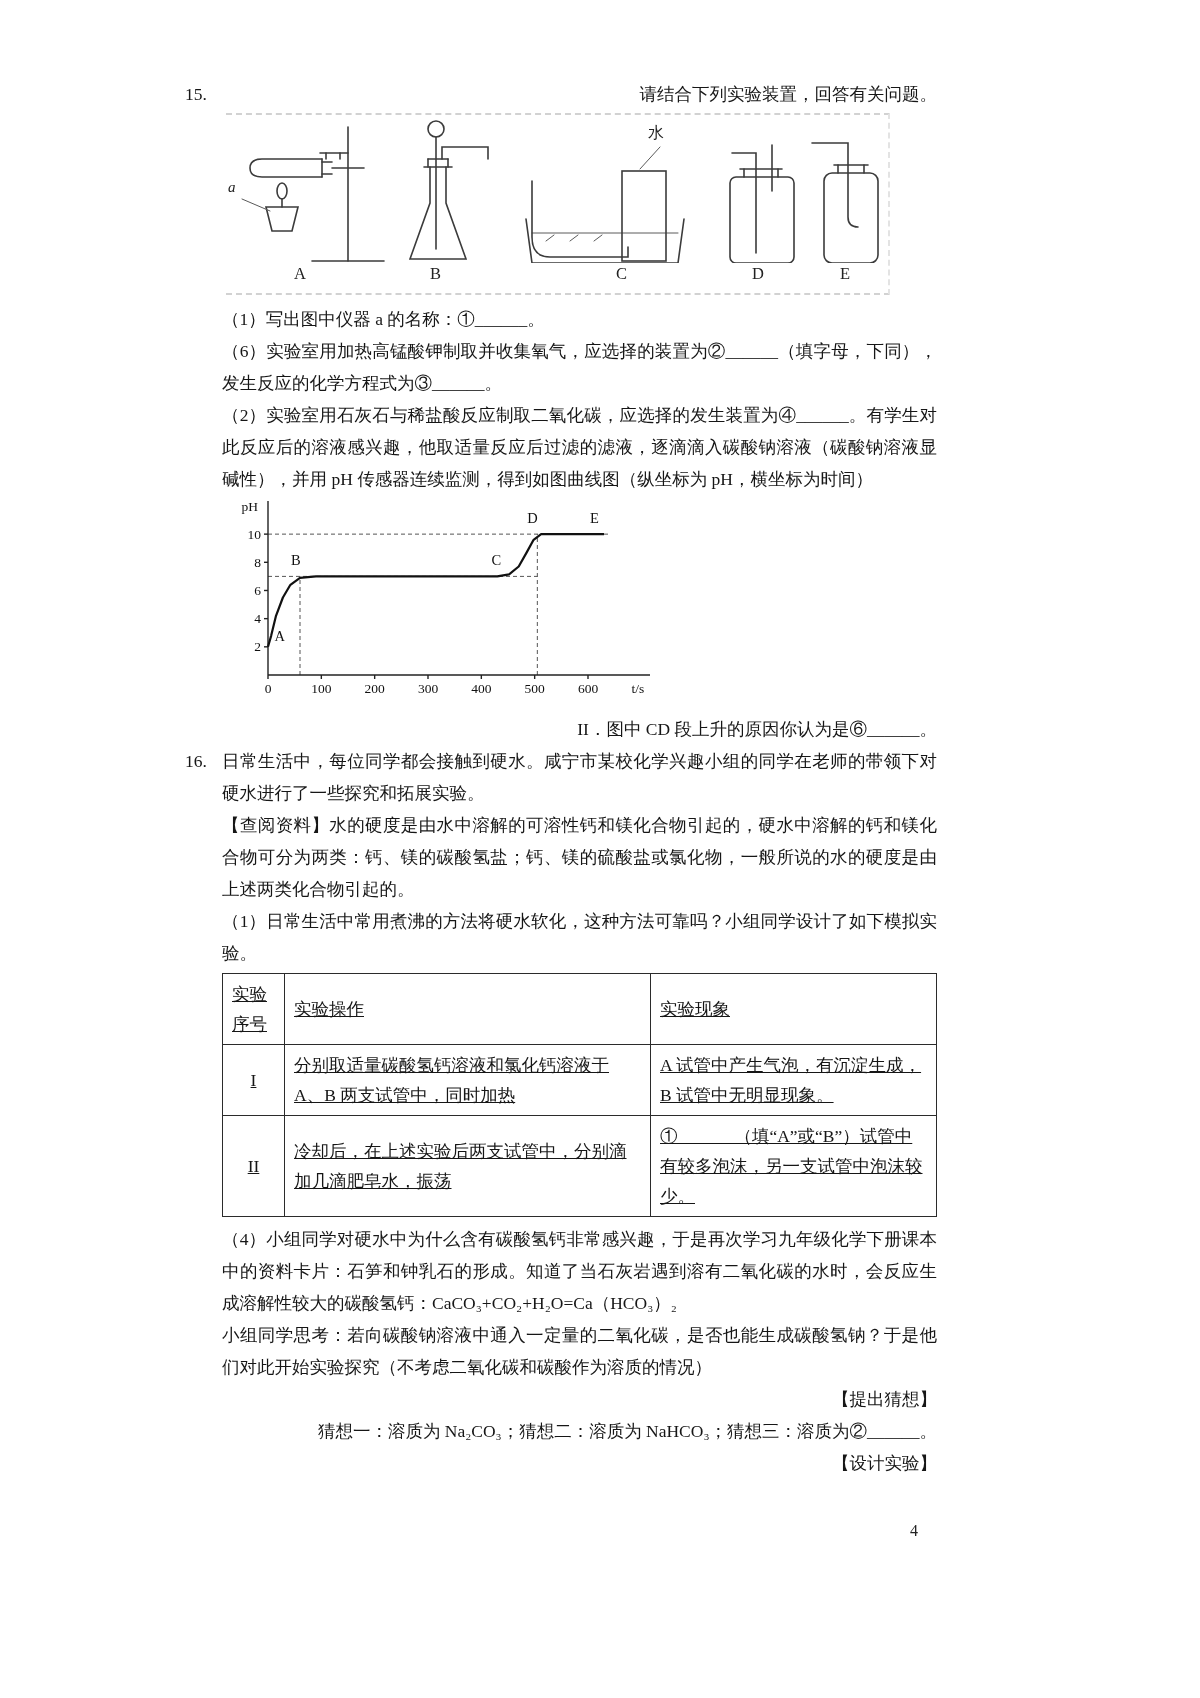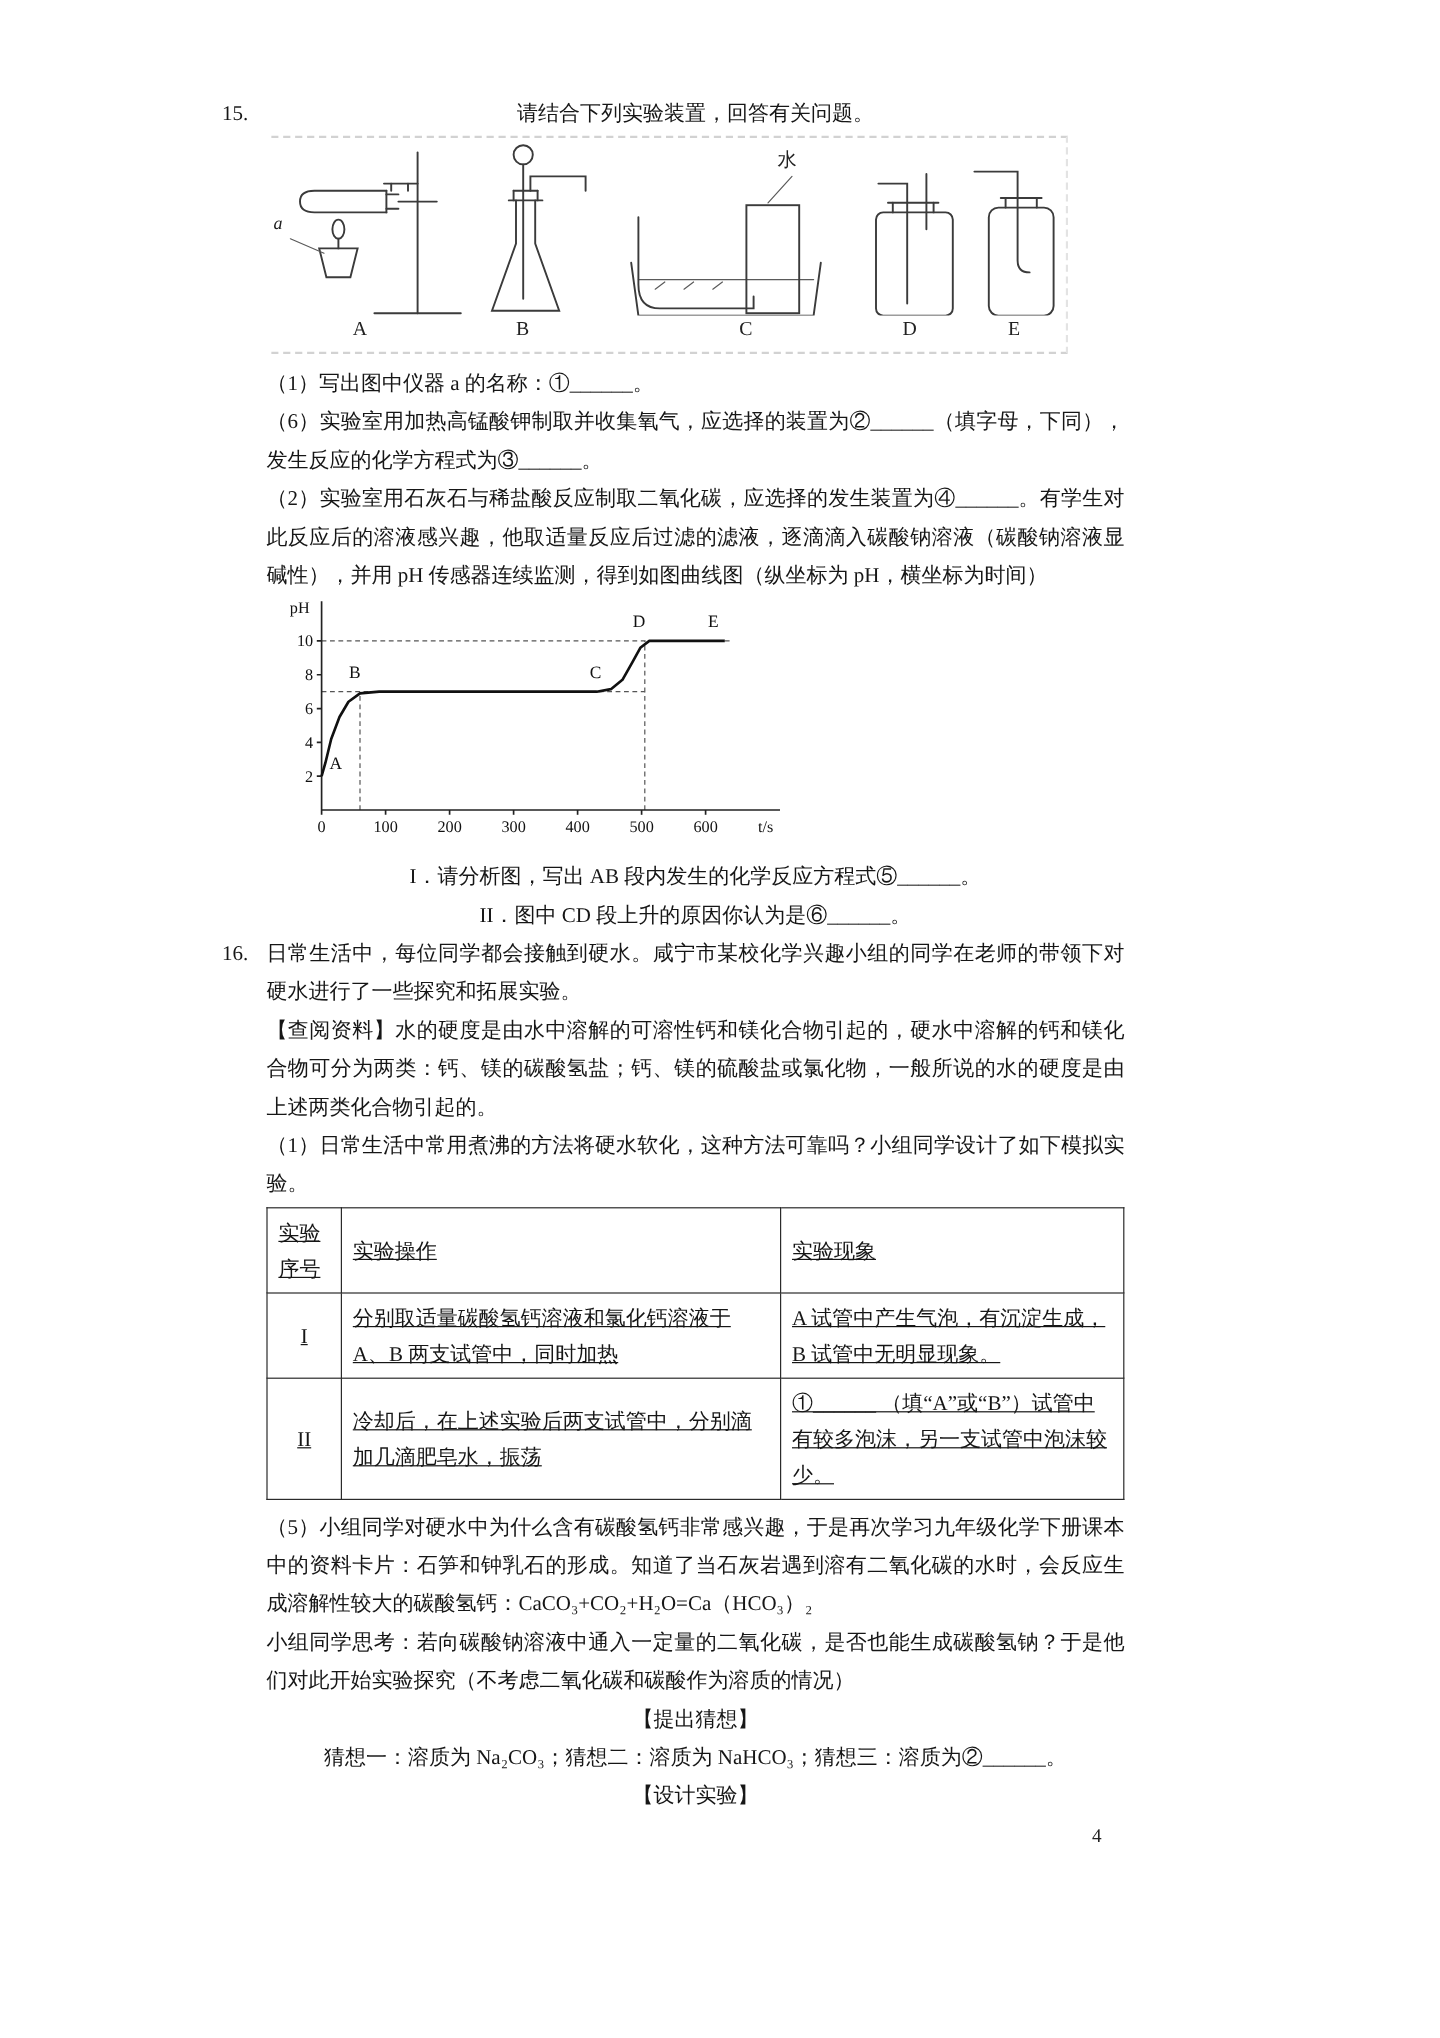--- a/index.html
+++ b/index.html
@@ -3,21 +3,21 @@
 <meta charset="utf-8">
 <style>
   html,body{margin:0;padding:0;background:#ffffff;}
   .page{position:relative;width:1200px;height:1698px;background:#fff;overflow:hidden;
         font-family:"Liberation Serif","DejaVu Serif",serif;color:#161616;}
   .content{position:absolute;left:185px;top:78px;width:752px;}
   .question{display:flex;align-items:flex-start;}
   .qnum{width:37px;flex:0 0 37px;font-size:17.5px;line-height:32px;}
   .qbody{flex:1;width:713px;}
   p{margin:0;font-size:17.5px;line-height:32px;text-align:justify;}
-  p.single{text-align:center;}
+  p.single{text-align:right;}
 
   
   .figure{position:relative;width:662px;height:178px;margin:3px 0 8px 4px;
           border-top:2px dashed #d2d2d2;border-bottom:2px dashed #d2d2d2;border-right:2px dashed #e3e3e3;}
   .figure svg{display:block;}
   .flabel{position:absolute;top:149px;font-size:16.5px;color:#222;}
   .waterlabel{position:absolute;left:422px;top:8px;font-size:16px;color:#222;}
   .alabel{position:absolute;left:2px;top:64px;font-size:15px;font-style:italic;color:#222;}
   .app{stroke:#3b3b3b;fill:none;stroke-width:1.6;stroke-linecap:round;}
   .appthin{stroke:#5a5a5a;fill:none;stroke-width:1;}
@@ -159,21 +159,20 @@
               <text x="412" y="196" text-anchor="middle" class="tick">t/s</text>
               <polyline points="42.0,149.8 45.2,138.6 50.0,118.8 56.9,100.5 64.4,87.8 74.0,80.8 90.0,79.4 271.3,79.4 283.1,77.3 292.7,69.5 300.7,55.4 307.6,42.8 315.1,37.1 378.0,37.1" class="curve"></polyline>
               <text x="53.733333333333334" y="144.19130434782608" text-anchor="middle" class="pt">A</text>
               <text x="69.73333333333333" y="68.12173913043479" text-anchor="middle" class="pt">B</text>
               <text x="270.26666666666665" y="68.12173913043479" text-anchor="middle" class="pt">C</text>
               <text x="306.5333333333333" y="25.8608695652174" text-anchor="middle" class="pt">D</text>
               <text x="368.4" y="25.8608695652174" text-anchor="middle" class="pt">E</text>
             </svg>
         </div>
 
-        <p class="single">I．请分析图，写出 AB 段内发生的化学反应方程式⑤______。</p>
         <p class="single">II．图中 CD 段上升的原因你认为是⑥______。</p>
       </div>
     </div>
 
     <div class="question">
       <div class="qnum">16.</div>
       <div class="qbody">
         <p>日常生活中，每位同学都会接触到硬水。咸宁市某校化学兴趣小组的同学在老师的带领下对硬水进行了一些探究和拓展实验。</p>
         <p>【查阅资料】水的硬度是由水中溶解的可溶性钙和镁化合物引起的，硬水中溶解的钙和镁化合物可分为两类：钙、镁的碳酸氢盐；钙、镁的硫酸盐或氯化物，一般所说的水的硬度是由上述两类化合物引起的。</p>
         <p>（1）日常生活中常用煮沸的方法将硬水软化，这种方法可靠吗？小组同学设计了如下模拟实验。</p>
@@ -196,21 +195,21 @@
               <td>A 试管中产生气泡，有沉淀生成，B 试管中无明显现象。</td>
             </tr>
             <tr>
               <td class="cid">II</td>
               <td>冷却后，在上述实验后两支试管中，分别滴加几滴肥皂水，振荡</td>
               <td>①______ （填“A”或“B”）试管中有较多泡沫，另一支试管中泡沫较少。</td>
             </tr>
           </tbody>
         </table>
 
-        <p>（5）小组同学对硬水中为什么含有碳酸氢钙非常感兴趣，于是再次学习九年级化学下册课本中的资料卡片：石笋和钟乳石的形成。知道了当石灰岩遇到溶有二氧化碳的水时，会反应生成溶解性较大的碳酸氢钙：CaCO₃+CO₂+H₂O=Ca（HCO₃）₂</p>
+        <p>（4）小组同学对硬水中为什么含有碳酸氢钙非常感兴趣，于是再次学习九年级化学下册课本中的资料卡片：石笋和钟乳石的形成。知道了当石灰岩遇到溶有二氧化碳的水时，会反应生成溶解性较大的碳酸氢钙：CaCO₃+CO₂+H₂O=Ca（HCO₃）₂</p>
         <p>小组同学思考：若向碳酸钠溶液中通入一定量的二氧化碳，是否也能生成碳酸氢钠？于是他们对此开始实验探究（不考虑二氧化碳和碳酸作为溶质的情况）</p>
         <p class="single">【提出猜想】</p>
         <p class="single">猜想一：溶质为 Na₂CO₃；猜想二：溶质为  NaHCO₃；猜想三：溶质为②______。</p>
         <p class="single">【设计实验】</p>
       </div>
     </div>
   </div>
 
   <div class="pagenum">4</div>
 </div>

